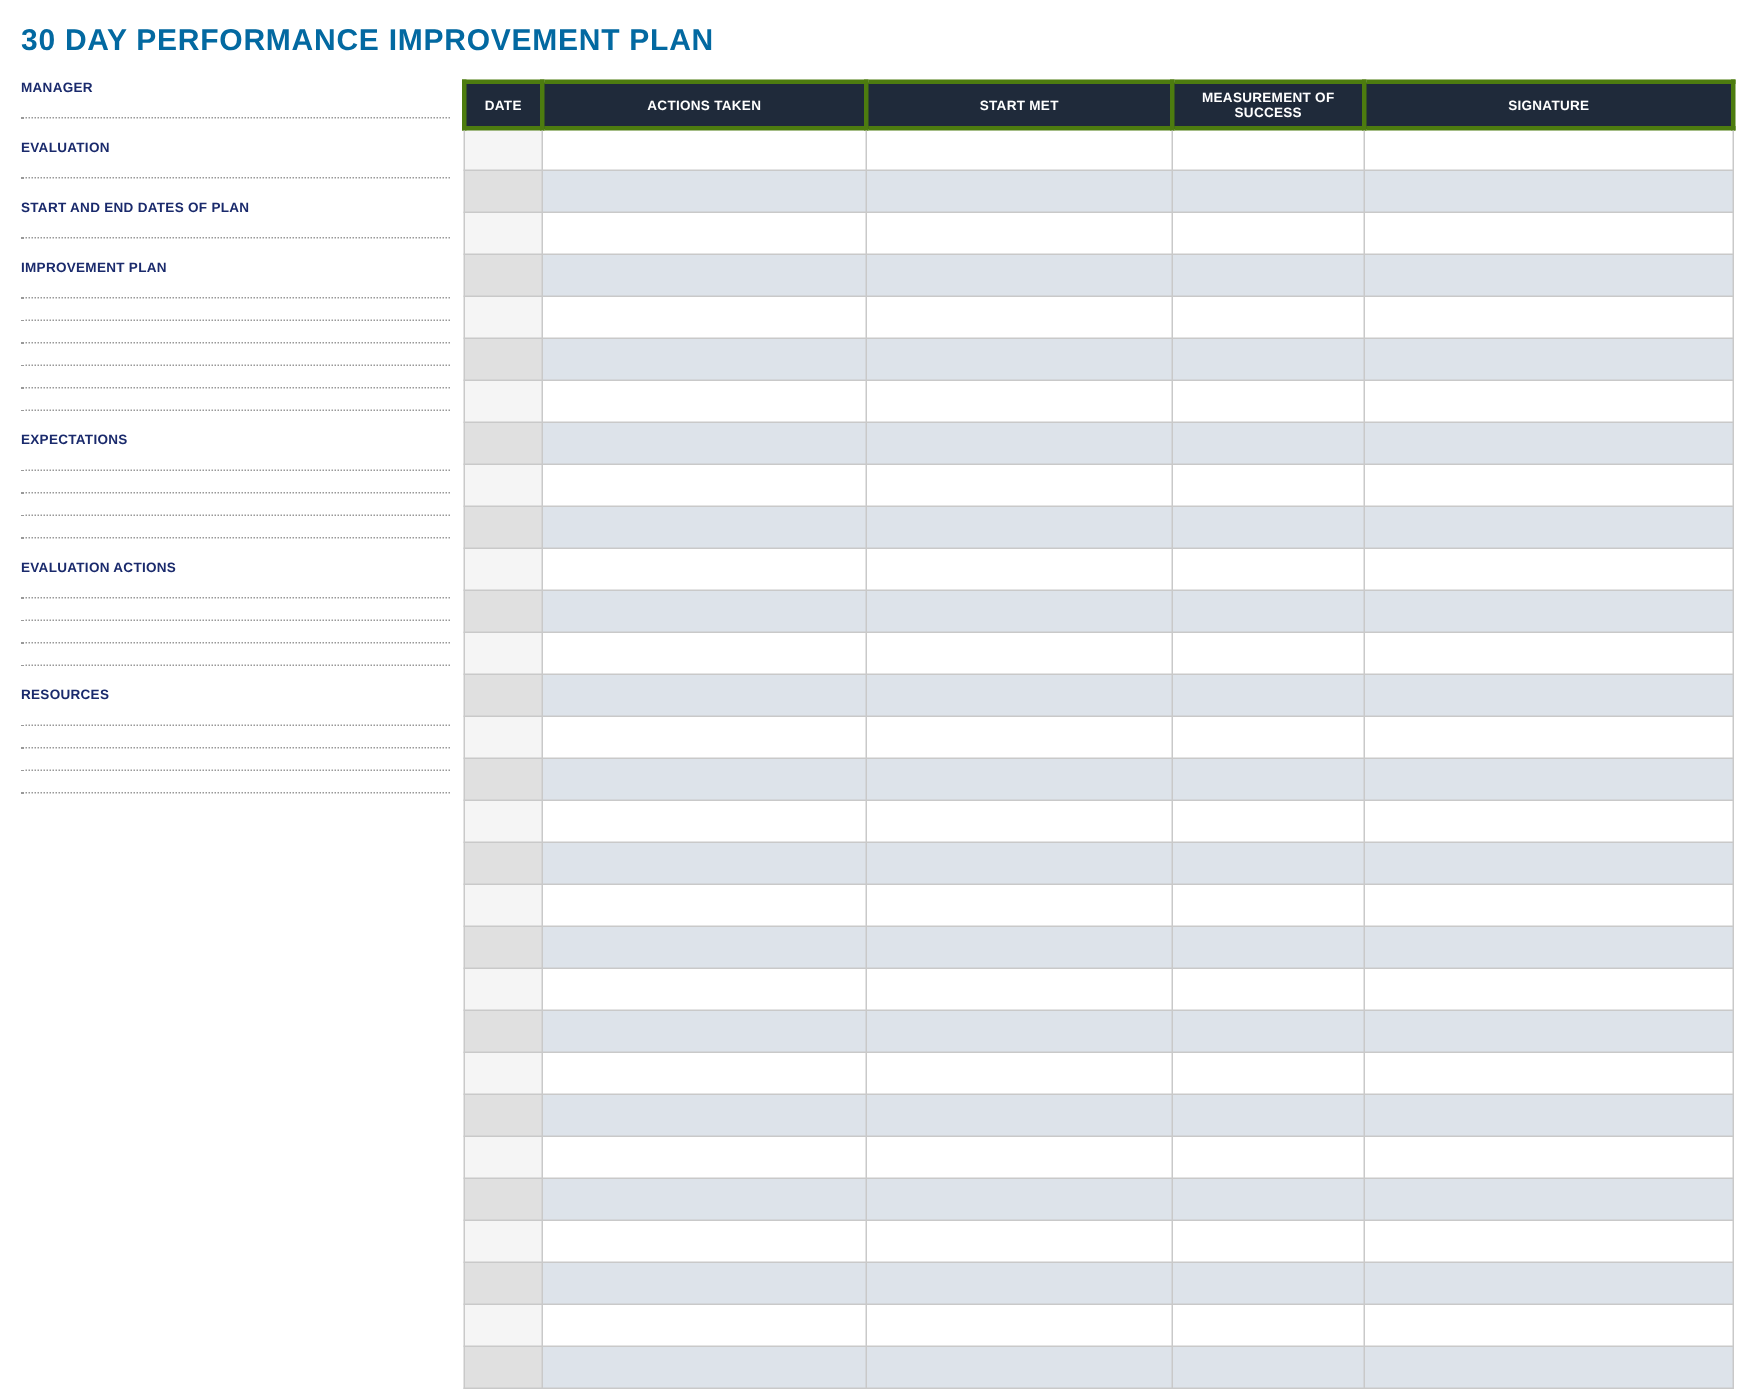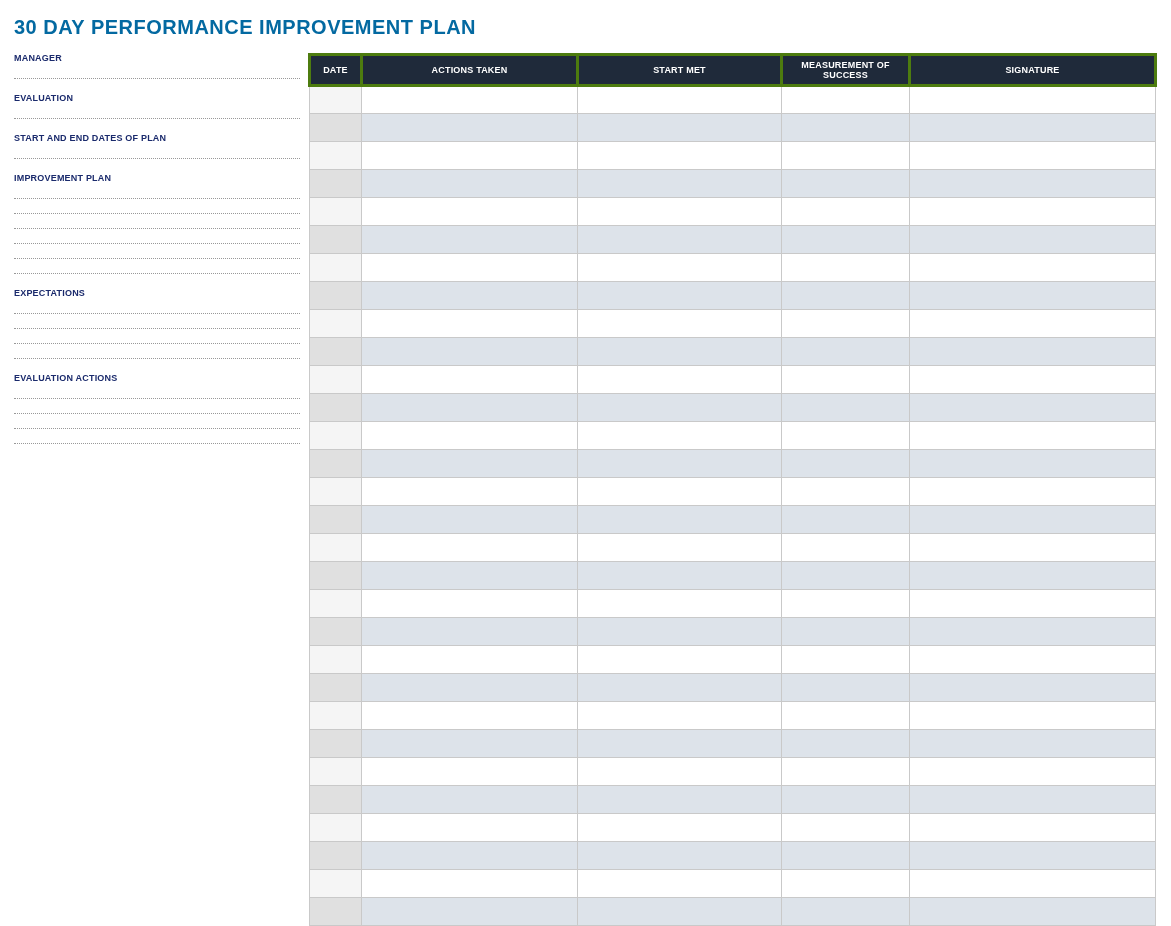--- a/index.html
+++ b/index.html
@@ -124,20 +124,27 @@
     </div>
 
     <div class="field-block field-multi">
       <div class="field-label">EVALUATION ACTIONS</div>
       <div class="field-input"></div>
       <div class="field-input"></div>
       <div class="field-input"></div>
       <div class="field-input"></div>
     </div>
 
+    <div class="field-block field-multi">
+      <div class="field-label">RESOURCES</div>
+      <div class="field-input"></div>
+      <div class="field-input"></div>
+      <div class="field-input"></div>
+      <div class="field-input"></div>
+    </div>
 
 
 
   </div>
 
   <div class="right-col">
     <table class="grid">
       <colgroup>
         <col class="col-date">
           <col class="col-act">

